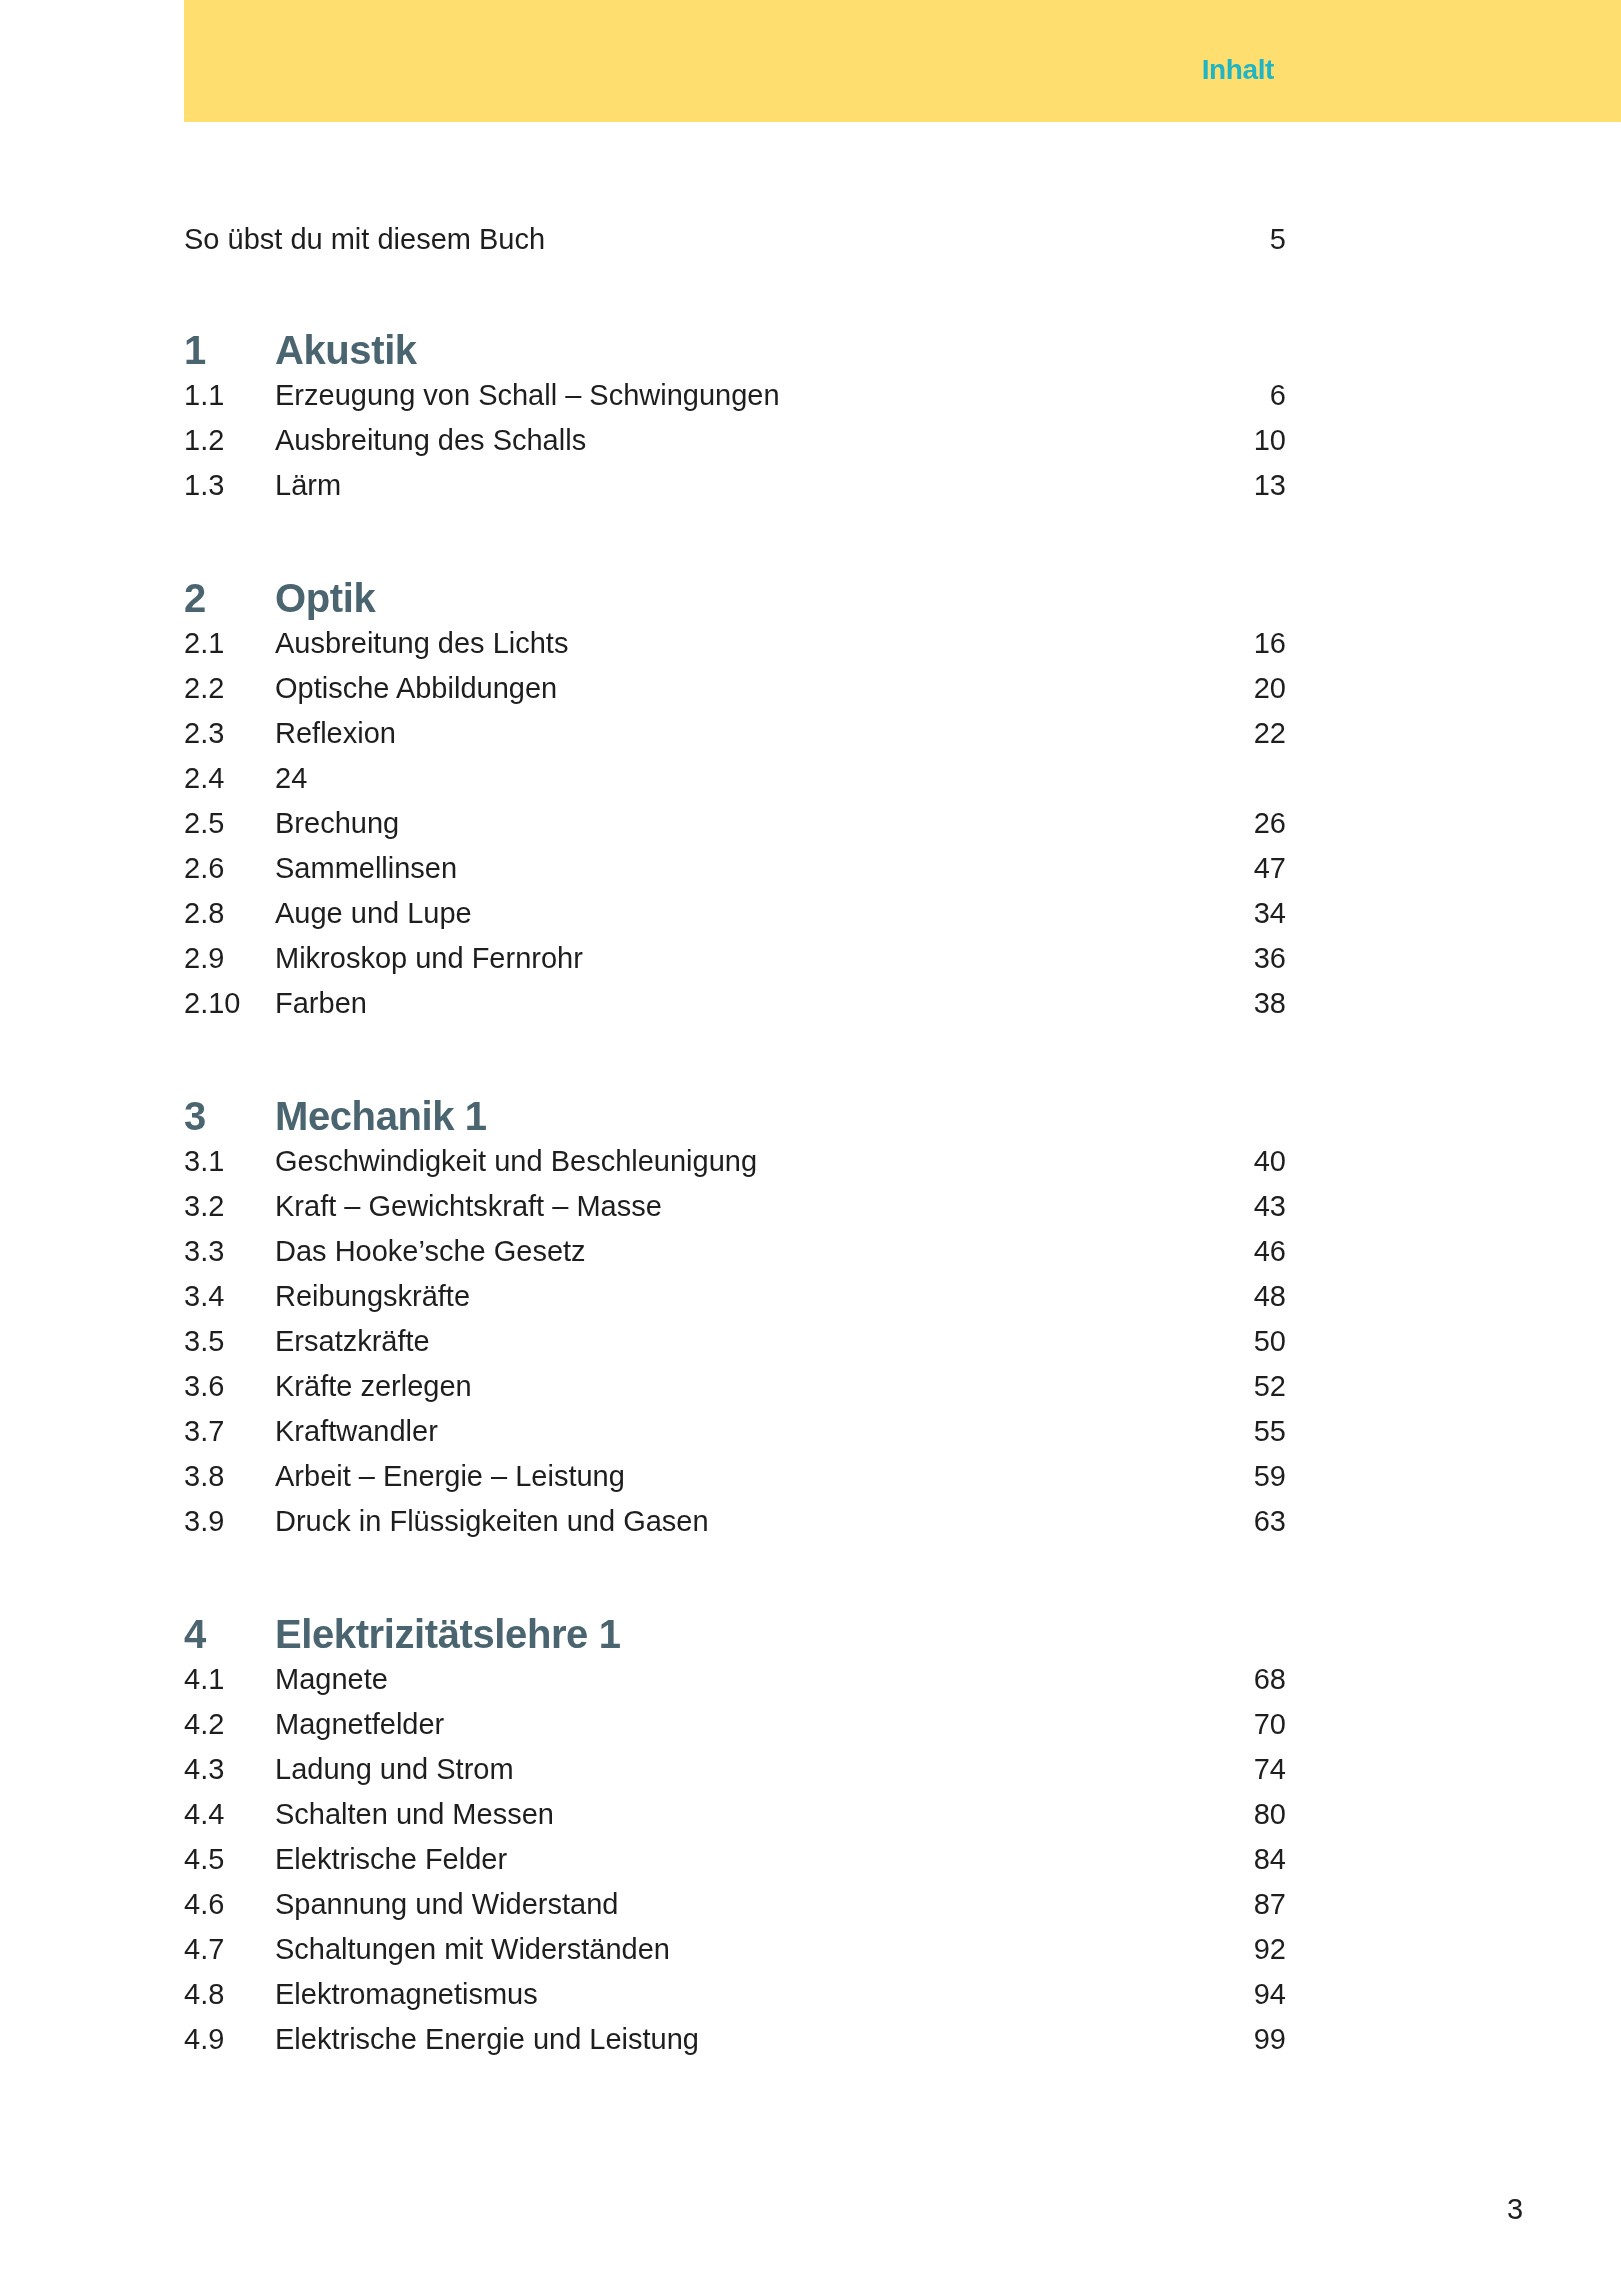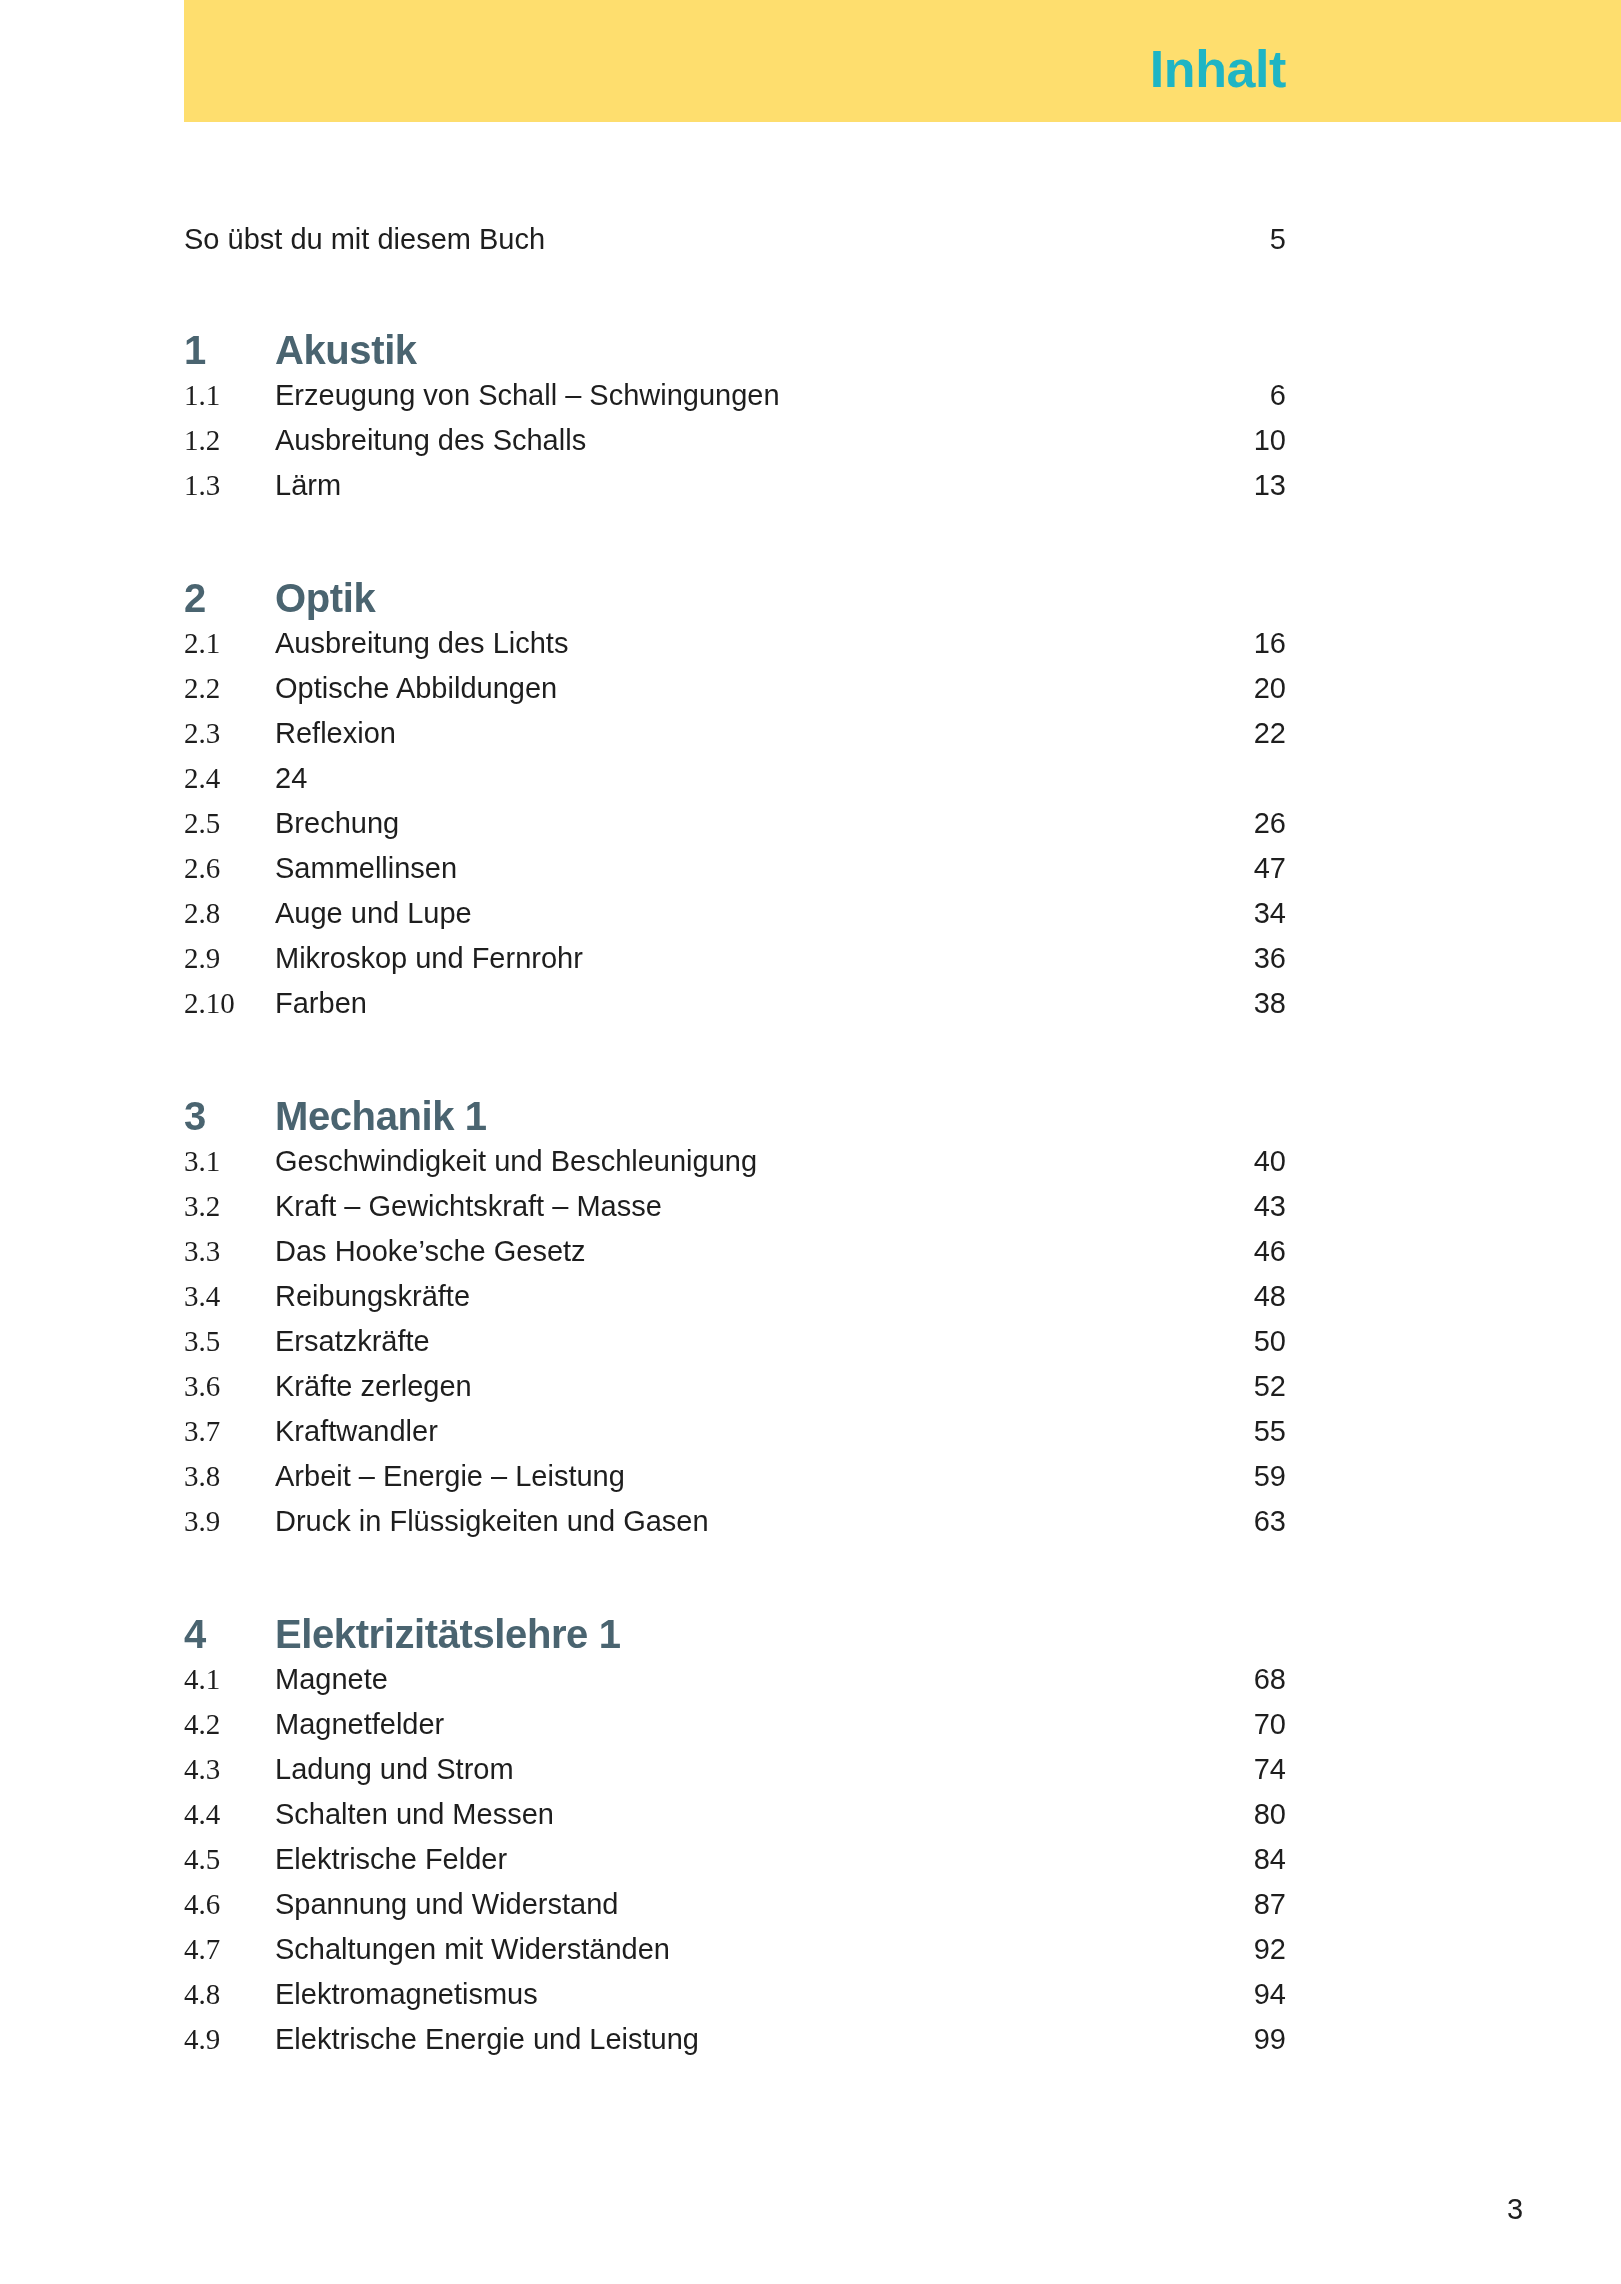--- a/index.html
+++ b/index.html
@@ -18,26 +18,26 @@
     .header-band {
       position: absolute;
       left: 184px;
       top: 0;
       width: 1437px;
       height: 122px;
       background: #fede6e;
     }
     .header-title {
       position: absolute;
-      right: 336px; 
+      right: 348px; 
       top: 47px;
       margin: 0;
       font-family: "Liberation Sans", sans-serif;
       font-weight: bold;
-      font-size: 52px;
+      font-size: 28px;
       line-height: 45px;
       color: #1fb5c4;
       letter-spacing: -0.4px;
     }
     .toc {
       position: absolute;
       left: 184px;
       top: 217px;
       width: 1102px; 
     }
@@ -45,21 +45,20 @@
       display: flex;
       align-items: baseline;
       height: 45px;
       line-height: 45px;
       font-size: 29px;
       white-space: nowrap;
     }
     .row .num {
       width: 91px;
       flex: 0 0 91px;
-      font-family: Liberation Serif, serif;
     }
     .row .label {
       flex: 1 1 auto;
     }
     .row .page {
       flex: 0 0 auto;
       text-align: right;
     }
     .intro-row .label {
       flex: 1 1 auto;

